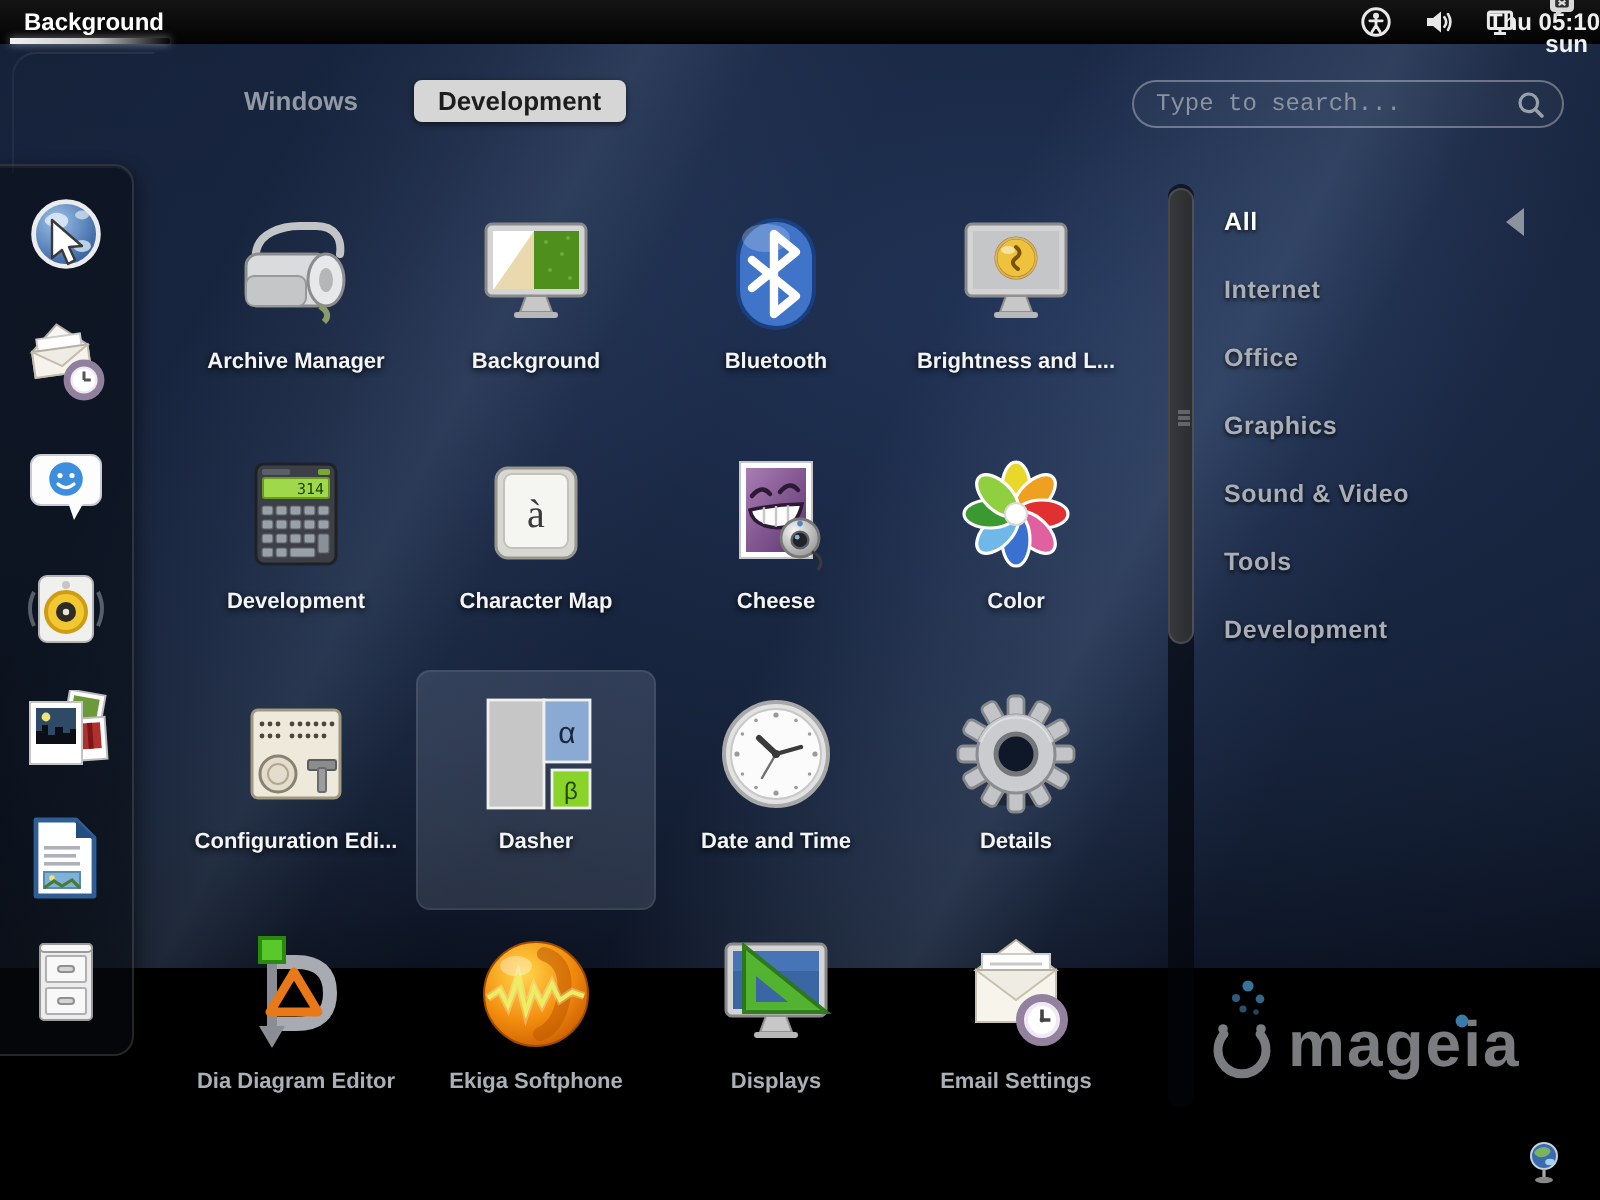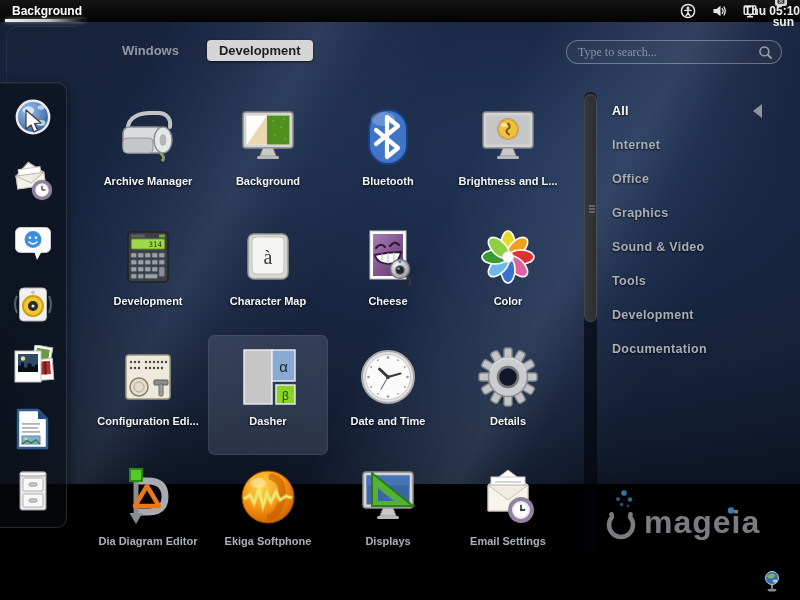--- a/index.html
+++ b/index.html
@@ -31,21 +31,21 @@
     border-top-left-radius:12px;border-top:1px solid rgba(255,255,255,.07);border-left:1px solid rgba(255,255,255,.05);}
 
   
   .switcher{position:absolute;left:110px;top:18px;display:flex;align-items:center;gap:16px;}
   .tab{font-size:13px;font-weight:bold;color:#9299a3;padding:3px 12px;cursor:pointer;}
   .tab.selected{background:#d6d6d6;color:#1d1d1d;border-radius:4px;box-shadow:0 1px 3px rgba(0,0,0,.6);}
   .searchbox{position:absolute;right:18px;top:18px;width:214px;height:22px;
     border:1px solid rgba(255,255,255,.32);border-radius:12px;background:rgba(255,255,255,.03);
     display:flex;align-items:center;}
   .searchbox input{flex:1;background:transparent;border:none;outline:none;color:#dde2e8;
-    font-size:12px;padding:0 4px 0 11px;font-family:Liberation Serif, serif;}
+    font-size:12px;padding:0 4px 0 11px;font-family:Liberation Mono, monospace;}
   .searchbox input::placeholder{color:#8b93a0;}
   .search-glyph{margin-right:8px;display:flex;}
 
   
   .dock{position:absolute;left:0;top:60px;width:67px;height:446px;
     background:rgba(8,11,16,.55);border:1px solid rgba(255,255,255,.13);border-left:none;
     border-radius:0 10px 10px 0;box-shadow:inset 0 1px 0 rgba(255,255,255,.05),2px 2px 8px rgba(0,0,0,.4);
     display:flex;flex-direction:column;align-items:center;justify-content:space-between;padding:14px 0;box-sizing:border-box;}
   .dock-item{width:44px;height:44px;cursor:pointer;display:flex;align-items:center;justify-content:center;}
 
@@ -577,21 +577,20 @@
         <svg class="cat-arrow" width="9" height="14" viewBox="0 0 9 14">
             <polygon points="9,0 0,7 9,14" fill="#8d939d"></polygon>
           </svg>
       </div>
       <div class="cat"><span>Internet</span></div>
       <div class="cat"><span>Office</span></div>
       <div class="cat"><span>Graphics</span></div>
       <div class="cat"><span>Sound &amp; Video</span></div>
       <div class="cat"><span>Tools</span></div>
       <div class="cat"><span>Development</span></div>
-      <div class="cat"><span>Documentation</span></div>
     </div>
 
     <div class="mageia">
       <svg width="200" height="64" viewBox="0 0 200 64">
         <g fill="#3e7ca6">
             <circle cx="14" cy="13" r="2" opacity=".8"></circle>
             <circle cx="20" cy="7" r="2.8"></circle>
             <circle cx="26" cy="13.5" r="2.2" opacity=".9"></circle>
             <circle cx="17.5" cy="18.5" r="1.8" opacity=".7"></circle>
             <circle cx="24" cy="20" r="1.4" opacity=".6"></circle>

